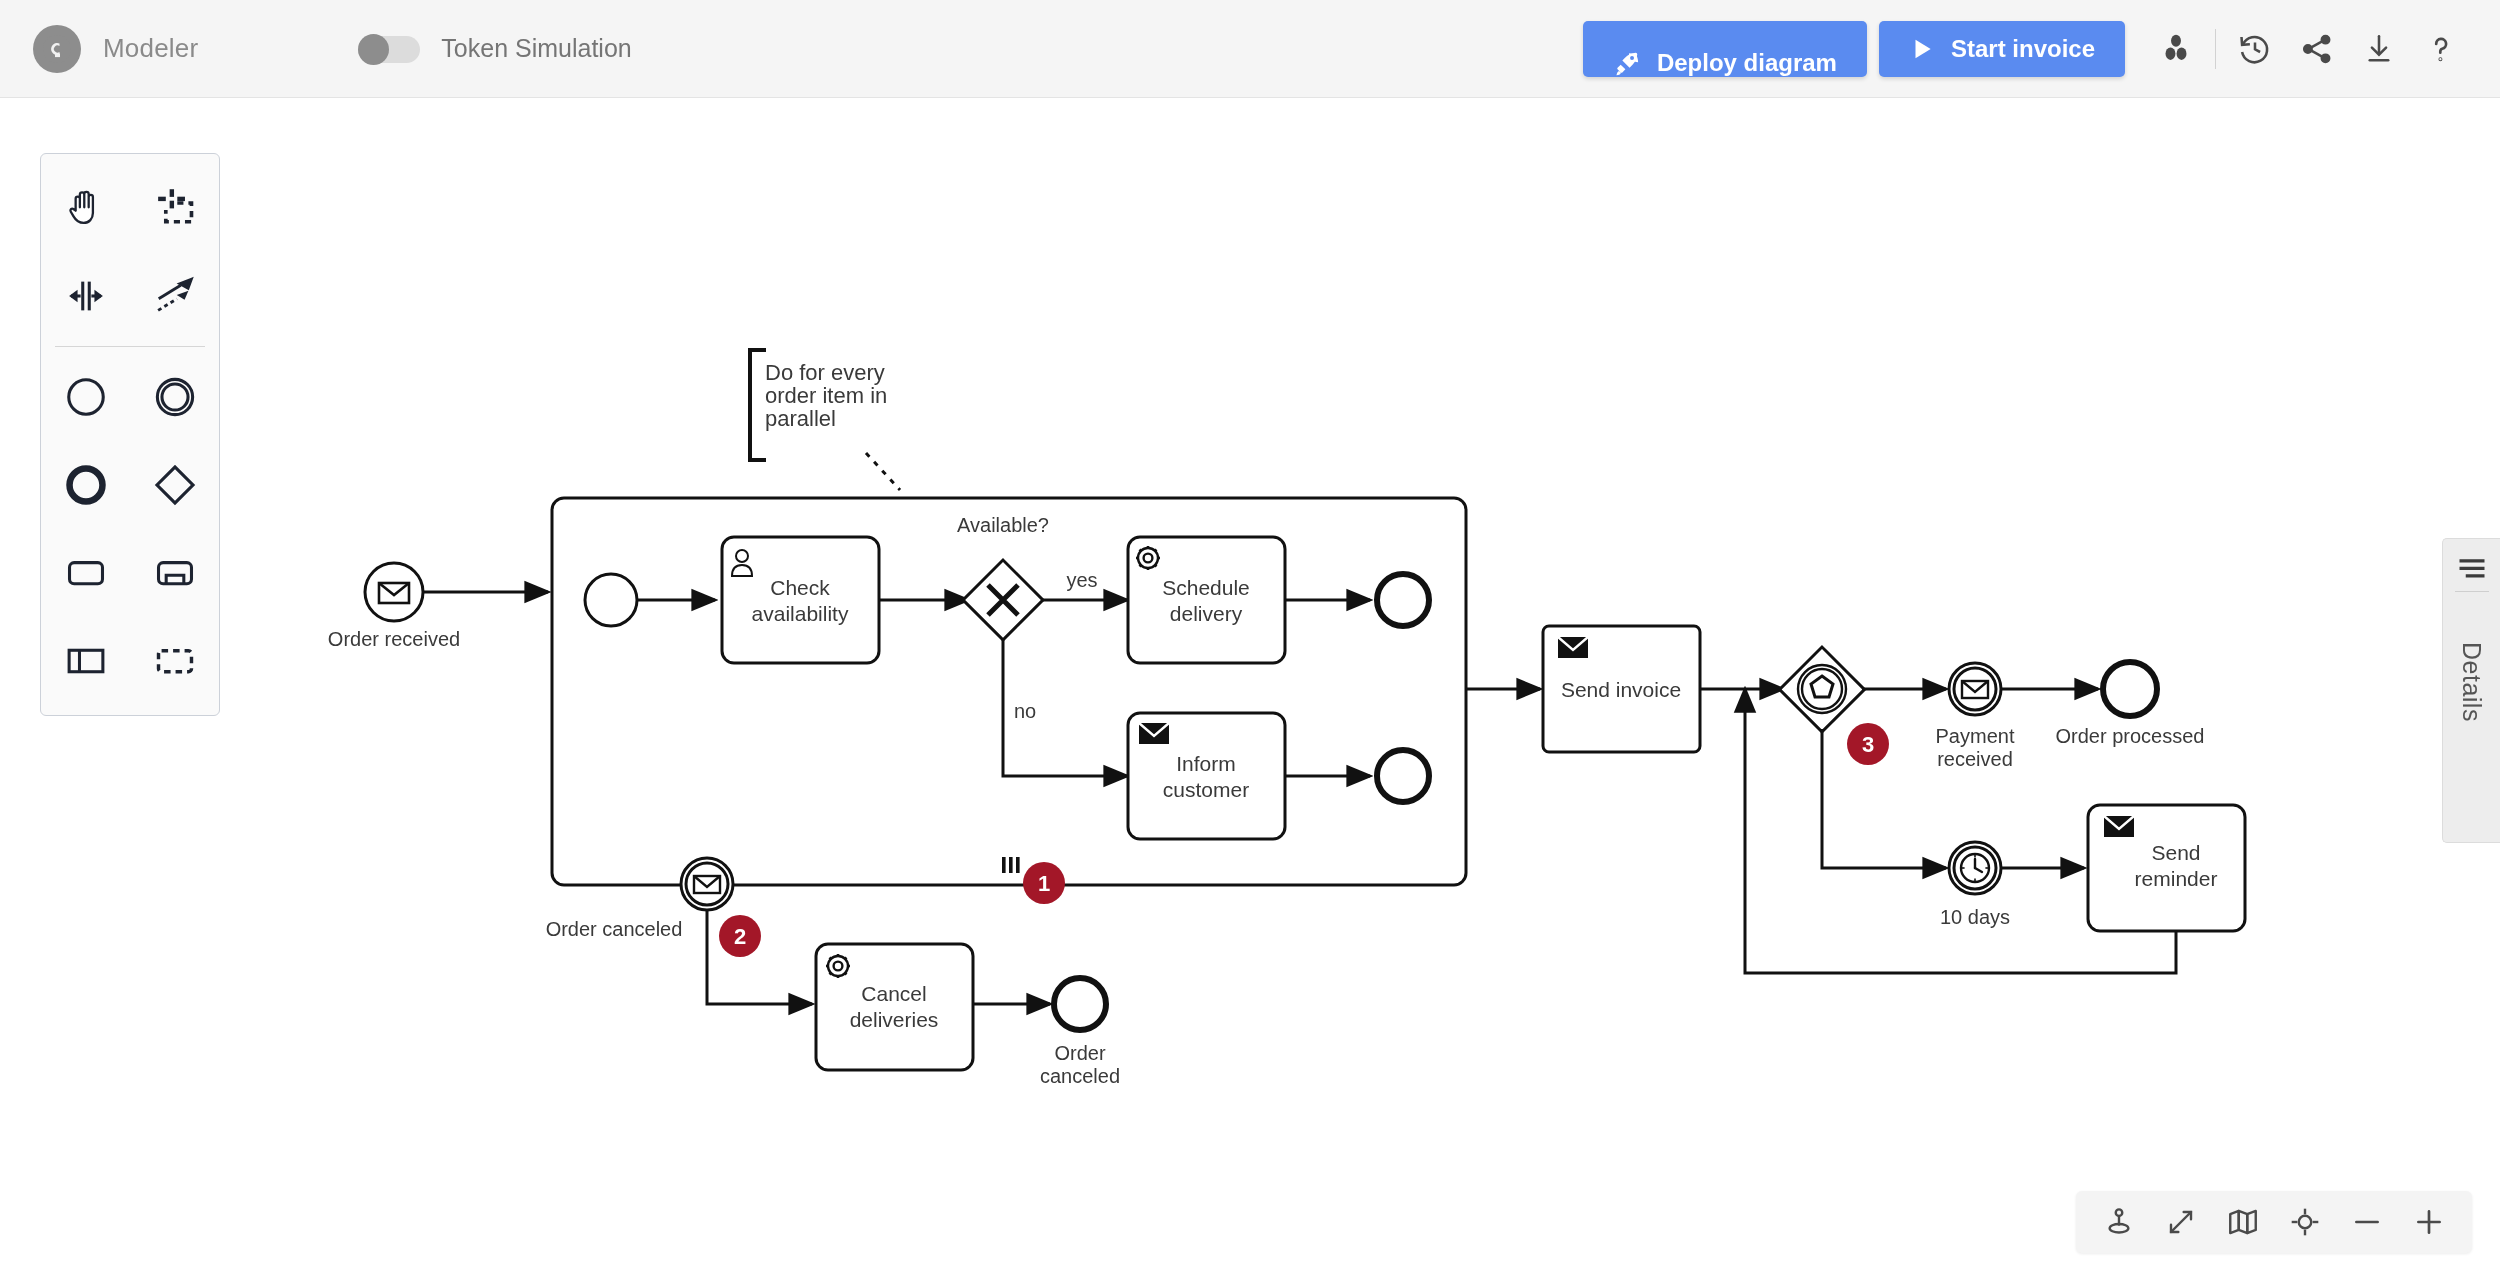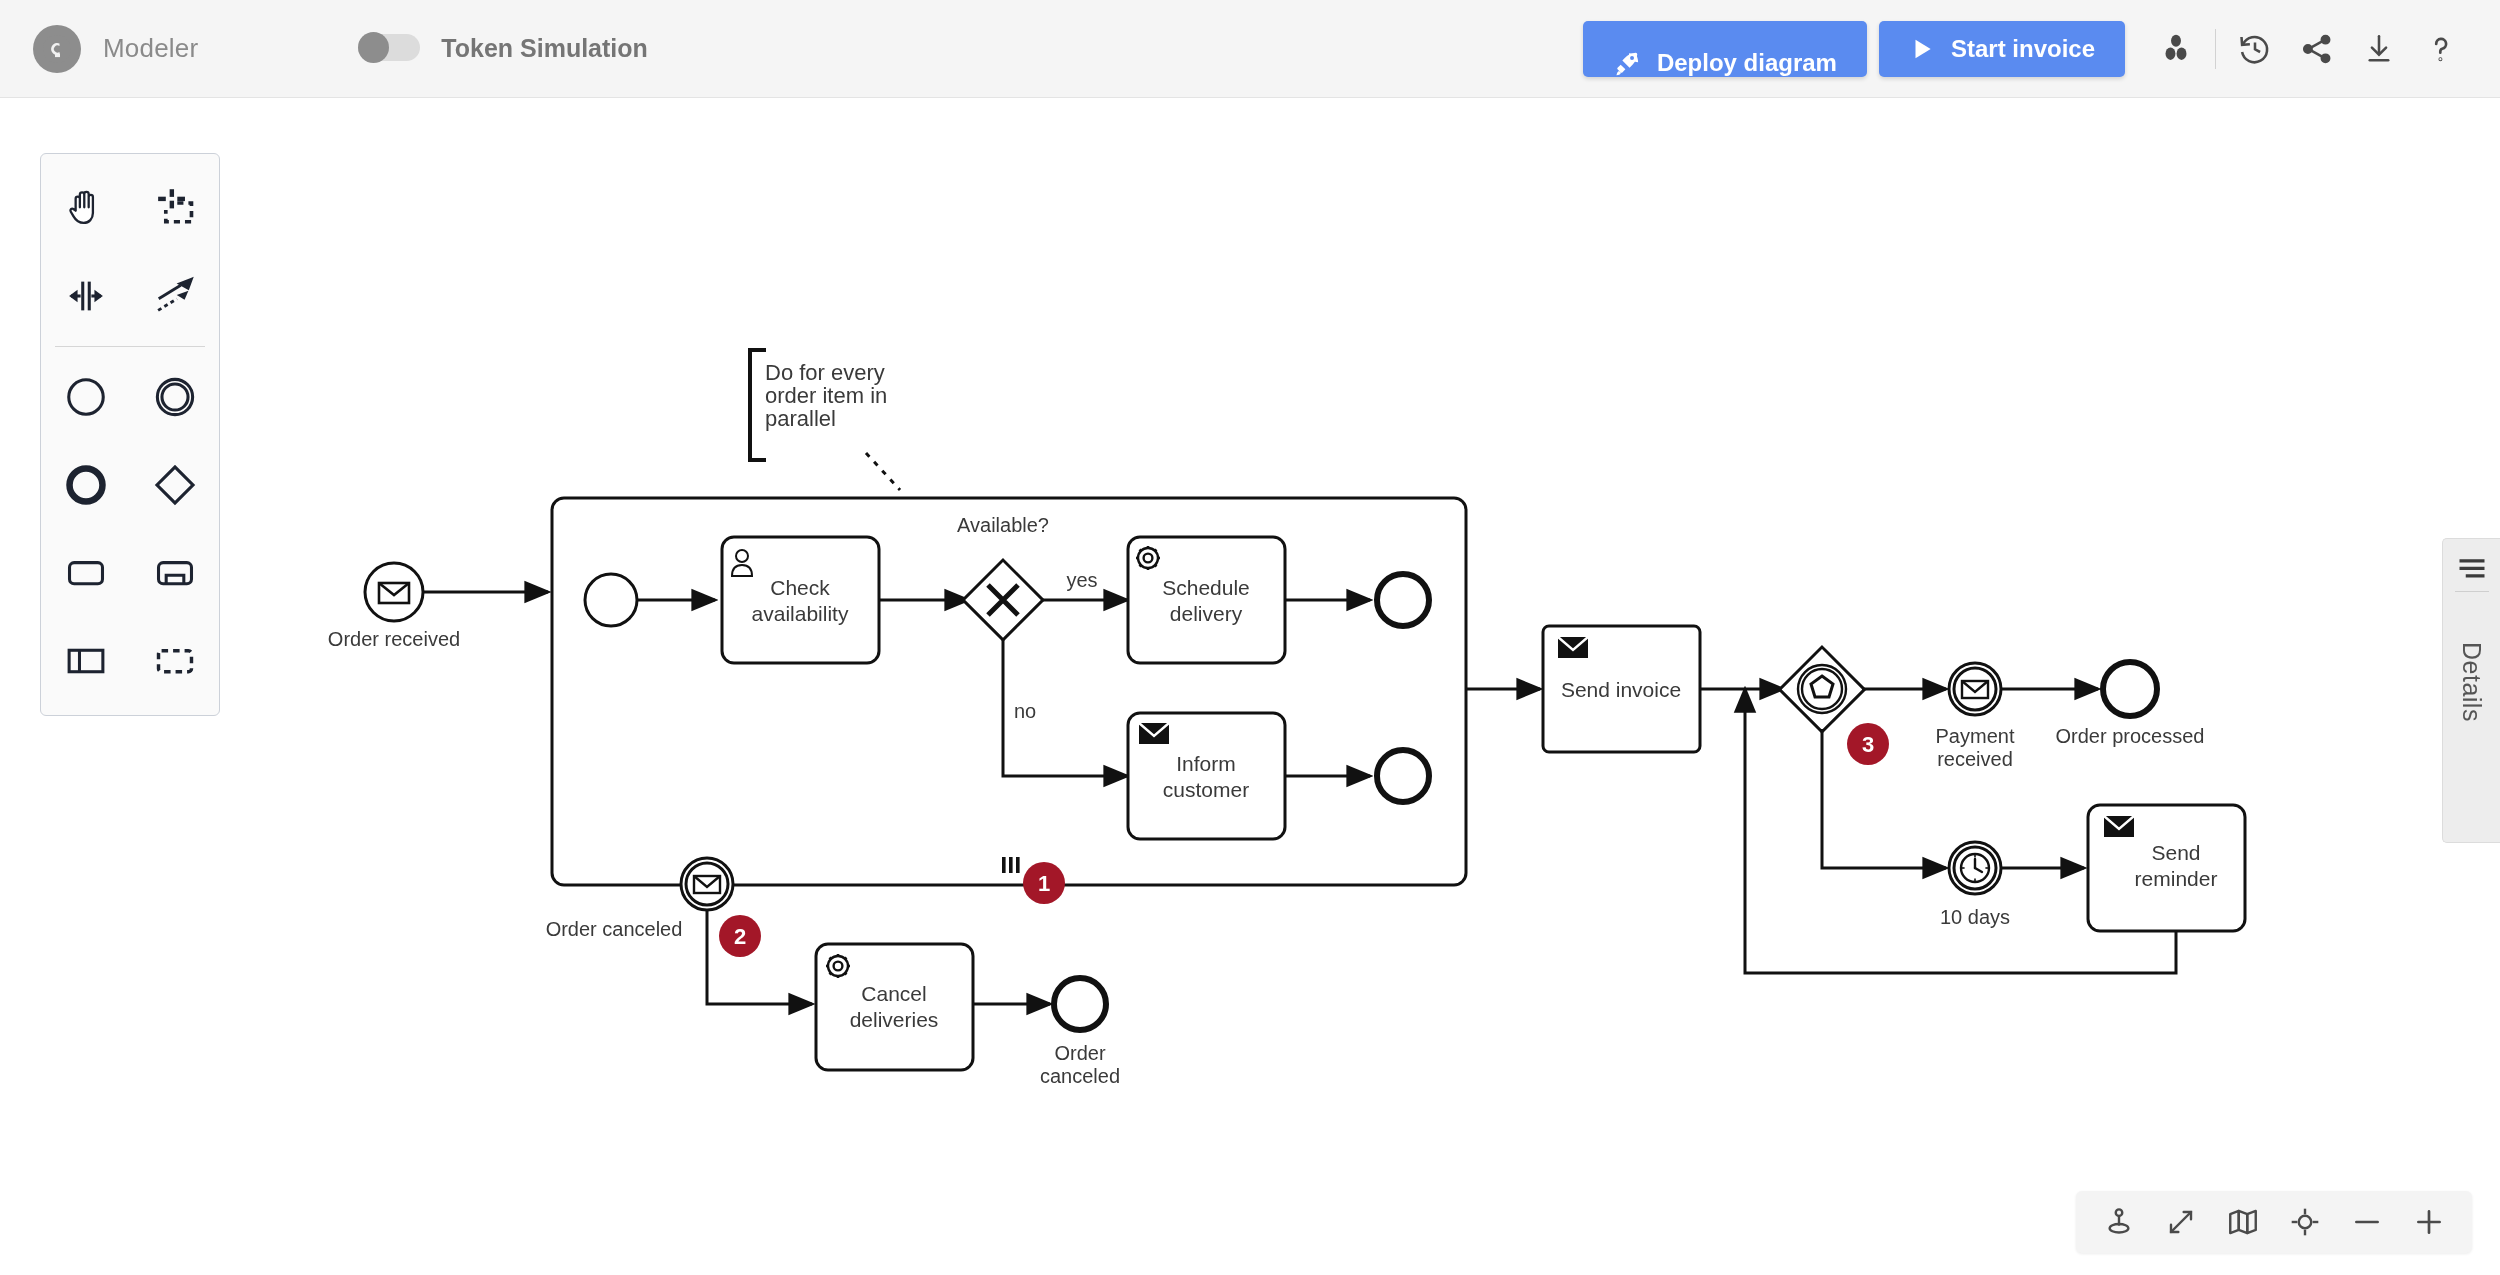--- a/index.html
+++ b/index.html
@@ -24,21 +24,21 @@
   .brand-logo {
     width: 48px; height: 48px; border-radius: 50%;
     background: #8d8d8d; color: #f5f5f5;
     display: flex; align-items: center; justify-content: center;
     font-size: 27px; font-weight: bold; font-family: "Liberation Serif", serif;
   }
   .brand-title {
     margin-left: 22px; font-size: 26px; color: #8a8a8a; letter-spacing: .2px;
   }
 
-  .sim-group { display: flex; align-items: flex-start; margin-left: 160px; font-weight: bold; }
+  .sim-group { display: flex; align-items: flex-end; margin-left: 160px; }
   .toggle {
     width: 62px; height: 27px; border-radius: 14px;
     background: #dcdcdc; position: relative; cursor: pointer;
   }
   .toggle .knob {
     position: absolute; left: 0; top: -2px;
     width: 31px; height: 31px; border-radius: 50%;
     background: #8d8d8d;
   }
   .sim-label { margin-left: 21px; font-size: 25px; color: #757575; }

